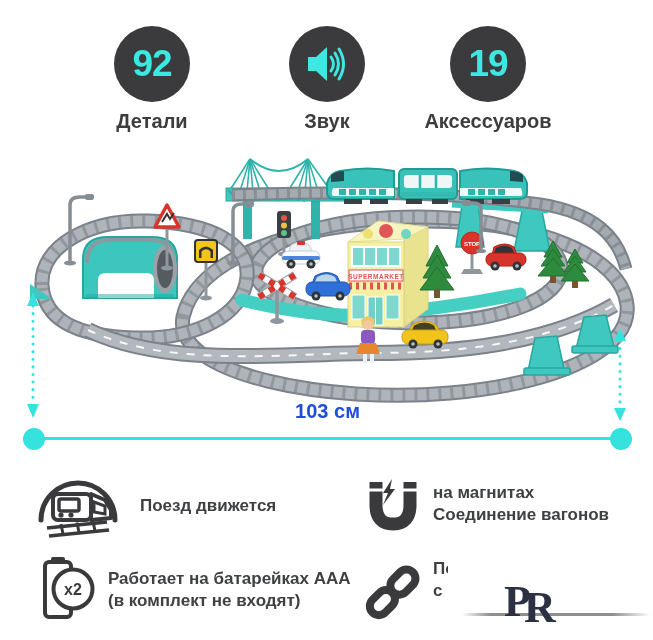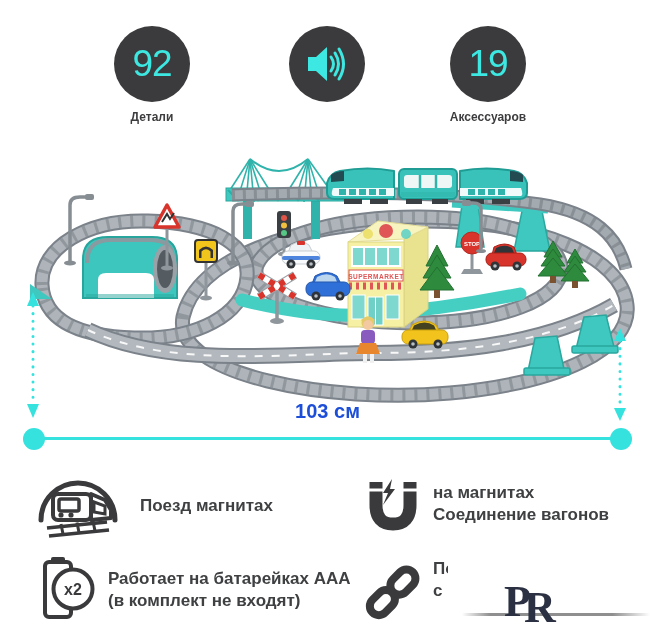--- a/index.html
+++ b/index.html
@@ -7,22 +7,22 @@
     width:653px;height:640px;position:relative;background:#ffffff;
     font-family:"Liberation Sans","DejaVu Sans",sans-serif;overflow:hidden;
   }
   .abs{position:absolute;}
   
   .badge{position:absolute;width:140px;text-align:center;top:26px;}
   .badge .circle{
     width:76px;height:76px;border-radius:50%;background:#3b3b3d;
     margin:0 auto;display:flex;align-items:center;justify-content:center;
   }
-  .badge .num{color:#3ce8e1;font-weight:normal;font-size:37px;letter-spacing:-1px;}
-  .badge .lbl{margin-top:8px;font-weight:bold;font-size:12px;color:#3d3d3f;}
+  .badge .num{color:#3ce8e1;font-weight:bold;font-size:37px;letter-spacing:-1px;}
+  .badge .lbl{margin-top:8px;font-weight:bold;font-size:20px;color:#3d3d3f;}
   
   .dim-label{position:absolute;left:33px;top:400px;width:589px;text-align:center;
     font-weight:bold;font-size:20px;color:#1d4ed8;}
   .dim-line{position:absolute;left:33px;top:437px;width:589px;height:3px;background:#35e2de;}
   .dim-dot{position:absolute;width:22px;height:22px;border-radius:50%;background:#35e2de;top:428px;}
   
   .f-text{position:absolute;font-weight:bold;font-size:17px;color:#3f4042;line-height:22px;}
   .wm-box{position:absolute;left:448px;top:556px;width:205px;height:84px;background:#ffffff;}
   .wm-swoosh{position:absolute;left:462px;top:613px;width:188px;height:3px;
     background:linear-gradient(to right,rgba(150,150,150,0),#8f8f8f 15%,#8f8f8f 80%,rgba(150,150,150,0));}
@@ -39,20 +39,21 @@
 
 <div class="badge" style="left:257px;">
   <div class="circle">
     <svg width="46" height="42" viewBox="0 0 46 42">
       <polygon points="4,14 12,14 23,4 23,38 12,28 4,28" fill="#3ce8e1"></polygon>
       <path d="M27 14 Q32 21 27 28" stroke="#3ce8e1" stroke-width="3" fill="none" stroke-linecap="round"></path>
       <path d="M31 10 Q38 21 31 32" stroke="#3ce8e1" stroke-width="3" fill="none" stroke-linecap="round"></path>
       <path d="M35 6 Q44 21 35 36" stroke="#3ce8e1" stroke-width="3" fill="none" stroke-linecap="round"></path>
     </svg>
   </div>
+  <div class="lbl">Звук</div>
 </div>
 
 <div class="badge" style="left:418px;text-align:center;">
   <div class="circle">
     <span class="num">19</span>
   </div>
   <div class="lbl">Аксессуаров</div>
 </div>
 
 <svg class="abs" style="left:0;top:147px;" width="653" height="266" viewBox="0 0 653 266">
@@ -344,21 +345,21 @@
   <rect x="26" y="37" width="20" height="12" rx="2" fill="none" stroke="#3a3a3c" stroke-width="3.5"></rect>
   <polygon points="61,40 72,44 72,52 61,50" fill="none" stroke="#3a3a3c" stroke-width="3"></polygon>
   <circle cx="28" cy="53" r="2.6" fill="#3a3a3c"></circle>
   <circle cx="38" cy="53" r="2.6" fill="#3a3a3c"></circle>
   <line x1="14" y1="66" x2="74" y2="60" stroke="#3a3a3c" stroke-width="3.5"></line>
   <line x1="16" y1="74" x2="76" y2="68" stroke="#3a3a3c" stroke-width="3.5"></line>
   <line x1="28" y1="62" x2="30" y2="72" stroke="#3a3a3c" stroke-width="3"></line>
   <line x1="44" y1="60.5" x2="46" y2="70.5" stroke="#3a3a3c" stroke-width="3"></line>
   <line x1="60" y1="59" x2="62" y2="69" stroke="#3a3a3c" stroke-width="3"></line>
 </svg>
-<div class="f-text" style="left:140px;top:495px;">Поезд магнитах</div>
+<div class="f-text" style="left:140px;top:495px;">Поезд движется</div>
 
 <svg class="abs" style="left:367px;top:478px;" width="52" height="56" viewBox="0 0 52 56">
   <path d="M9 4 L9 27 Q9 46 26 46 Q43 46 43 27 L43 4" fill="none" stroke="#3a3a3c" stroke-width="13"></path>
   <line x1="1" y1="12" x2="16" y2="12" stroke="#ffffff" stroke-width="3"></line>
   <line x1="36" y1="12" x2="51" y2="12" stroke="#ffffff" stroke-width="3"></line>
   <polygon points="25,1 16,15 21,15 16,27 28,11 23,11" fill="#3a3a3c"></polygon>
 </svg>
 <div class="f-text" style="left:433px;top:482px;width:210px;">
   <div>на магнитах</div>
   <div>Соединение вагонов</div>

